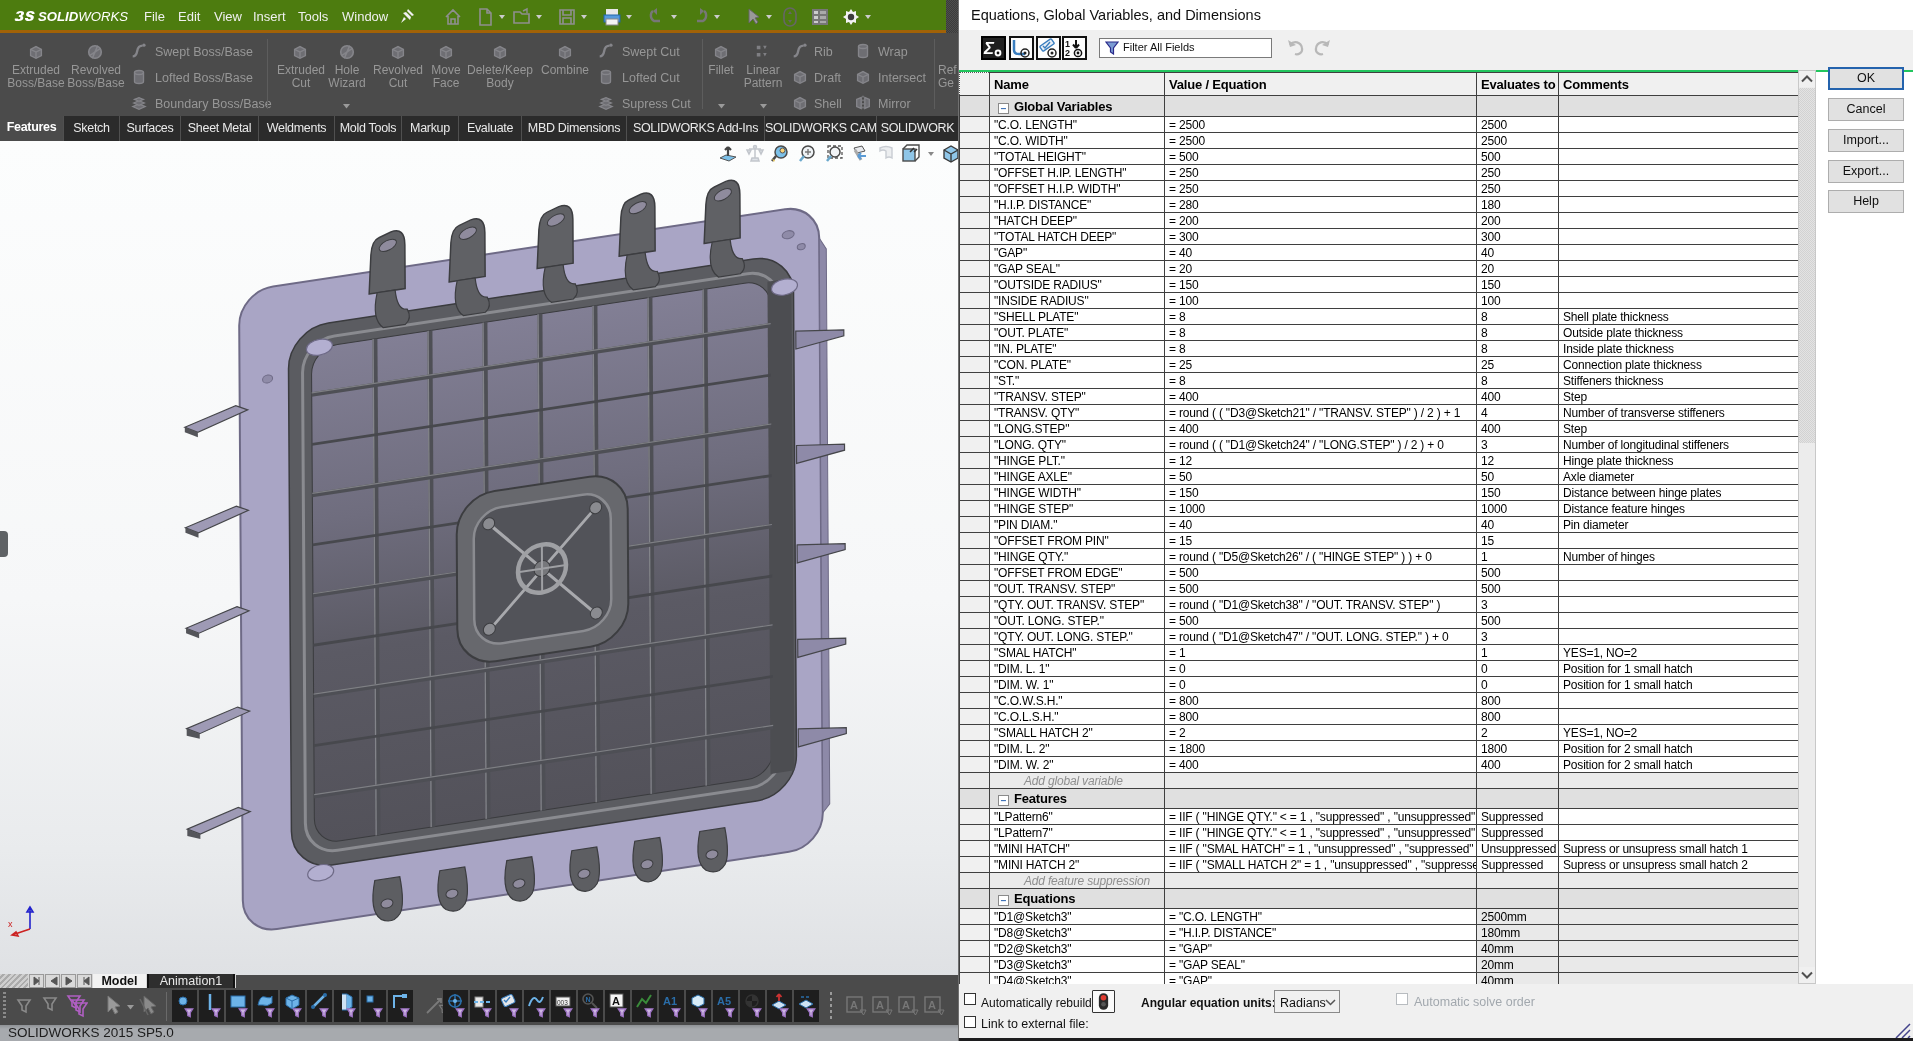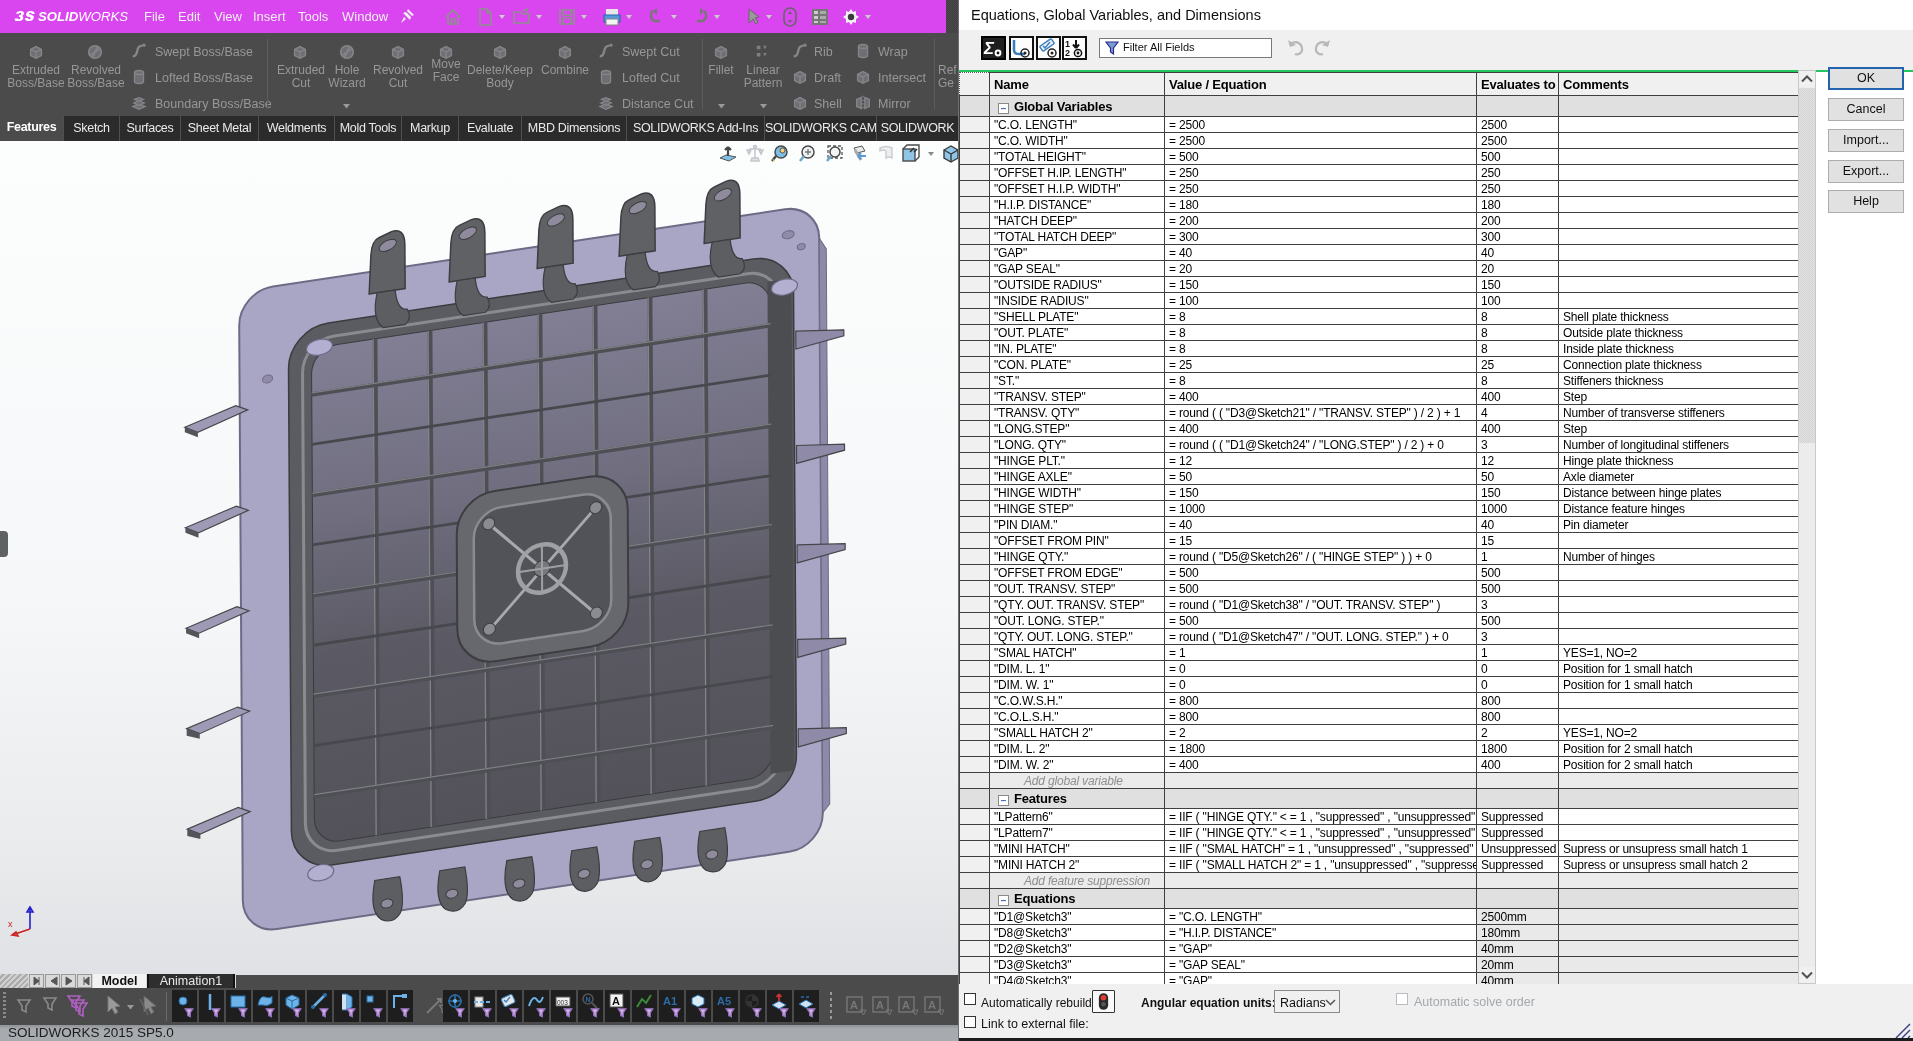--- a/index.html
+++ b/index.html
@@ -1,19 +1,19 @@
 <!DOCTYPE html>
 <html><head><meta charset="utf-8">
 <style>
 * { margin:0; padding:0; box-sizing:border-box; }
 html,body { width:1913px; height:1041px; overflow:hidden; font-family:"Liberation Sans", sans-serif; }
 .abs { position:absolute; }
 #root { position:relative; width:1913px; height:1041px; background:#f0f0f0; }
 
-#menubar { left:0; top:0; width:958px; height:34px; background:#d946ef; border-bottom:1px solid #a16207;}
+#menubar { left:0; top:0; width:958px; height:34px; background:#4d7c0f; border-bottom:4px solid #a16207;}
 .menuitem { position:absolute; top:9px; color:#f0f0f0; font-size:13px; }
 
 #ribbon { left:0; top:33px; width:958px; height:83px; background:#4b4b4b; }
 .rsep { position:absolute; top:6px; width:1px; height:70px; background:#5d5d5d; }
 .rlabel { position:absolute; color:#979797; font-size:12px; text-align:center; line-height:13px; }
 .rlist { position:absolute; color:#979797; font-size:12.5px; }
 
 #tabstrip { left:0; top:116px; width:958px; height:25px; background:#1d1d1d; }
 .tab { position:absolute; top:0; height:25px; background:#2b2b2b; color:#eaeaea; font-size:12.5px; letter-spacing:-0.3px; text-align:center; line-height:25px; border-left:1px solid #505050; white-space:nowrap; overflow:hidden; }
 .tab.active { background:#4b4b4b; color:#ffffff; font-weight:bold; border-left:none; top:-1px; height:26px;}
@@ -197,21 +197,21 @@
           <path d="M4 7 L10 10 L16 7 M10 10 L10 17"></path>
         </g>
       </svg>
 <div class="rlabel" style="left:353px;top:31px;width:90px">Revolved<br>Cut</div>
 <svg class="abs" style="left:437px;top:10px" width="18" height="18" viewBox="0 0 20 20">
         <g fill="none" stroke="#85858a" stroke-width="1.5">
           <path d="M4 7 L10 4 L16 7 L16 14 L10 17 L4 14 Z" fill="#6e6e73"></path>
           <path d="M4 7 L10 10 L16 7 M10 10 L10 17"></path>
         </g>
       </svg>
-<div class="rlabel" style="left:401px;top:25px;width:90px">Move<br>Face</div>
+<div class="rlabel" style="left:401px;top:31px;width:90px">Move<br>Face</div>
 <svg class="abs" style="left:491px;top:10px" width="18" height="18" viewBox="0 0 20 20">
         <g fill="none" stroke="#85858a" stroke-width="1.5">
           <path d="M4 7 L10 4 L16 7 L16 14 L10 17 L4 14 Z" fill="#6e6e73"></path>
           <path d="M4 7 L10 10 L16 7 M10 10 L10 17"></path>
         </g>
       </svg>
 <div class="rlabel" style="left:455px;top:31px;width:90px">Delete/Keep<br>Body</div>
 <svg class="abs" style="left:556px;top:10px" width="18" height="18" viewBox="0 0 20 20">
         <g fill="none" stroke="#85858a" stroke-width="1.5">
           <path d="M4 7 L10 4 L16 7 L16 14 L10 17 L4 14 Z" fill="#6e6e73"></path>
@@ -234,21 +234,21 @@
         </g>
       </svg>
       <div class="rlist abs" style="left:622px;top:38px">Lofted Cut</div>
 <svg class="abs" style="left:597px;top:61px" width="18" height="18" viewBox="0 0 20 20">
         <g stroke="#85858a" stroke-width="1.3" fill="#6e6e73">
           <path d="M3 14 L10 11 L17 14 L10 17 Z"></path>
           <path d="M4 10 L10 7.5 L16 10 L10 12.5 Z"></path>
           <path d="M5 6 L10 4 L15 6 L10 8 Z"></path>
         </g>
       </svg>
-      <div class="rlist abs" style="left:622px;top:64px">Distance Cut</div>
+      <div class="rlist abs" style="left:622px;top:64px">Supress Cut</div>
 <div class="rsep" style="left:702px"></div>
 <svg class="abs" style="left:712px;top:10px" width="18" height="18" viewBox="0 0 20 20">
         <g fill="none" stroke="#85858a" stroke-width="1.5">
           <path d="M4 7 L10 4 L16 7 L16 14 L10 17 L4 14 Z" fill="#6e6e73"></path>
           <path d="M4 7 L10 10 L16 7 M10 10 L10 17"></path>
         </g>
       </svg>
 <div class="rlabel" style="left:676px;top:31px;width:90px">Fillet</div>
 <svg class="abs" style="left:755px;top:10px" width="18" height="18" viewBox="0 0 20 20">
         <g fill="#85858a">
@@ -879,21 +879,21 @@
             <tr>
               <td class="rh"></td>
               <td class="name">"OFFSET H.I.P. WIDTH"</td>
               <td>= 250</td>
               <td>250</td>
               <td></td>
             </tr>
             <tr>
               <td class="rh"></td>
               <td class="name">"H.I.P. DISTANCE"</td>
-              <td>= 180</td>
+              <td>= 280</td>
               <td>180</td>
               <td></td>
             </tr>
             <tr>
               <td class="rh"></td>
               <td class="name">"HATCH DEEP"</td>
               <td>= 200</td>
               <td>200</td>
               <td></td>
             </tr>

